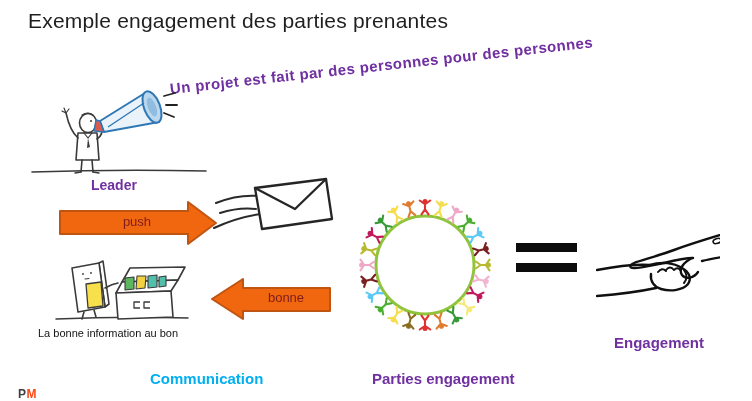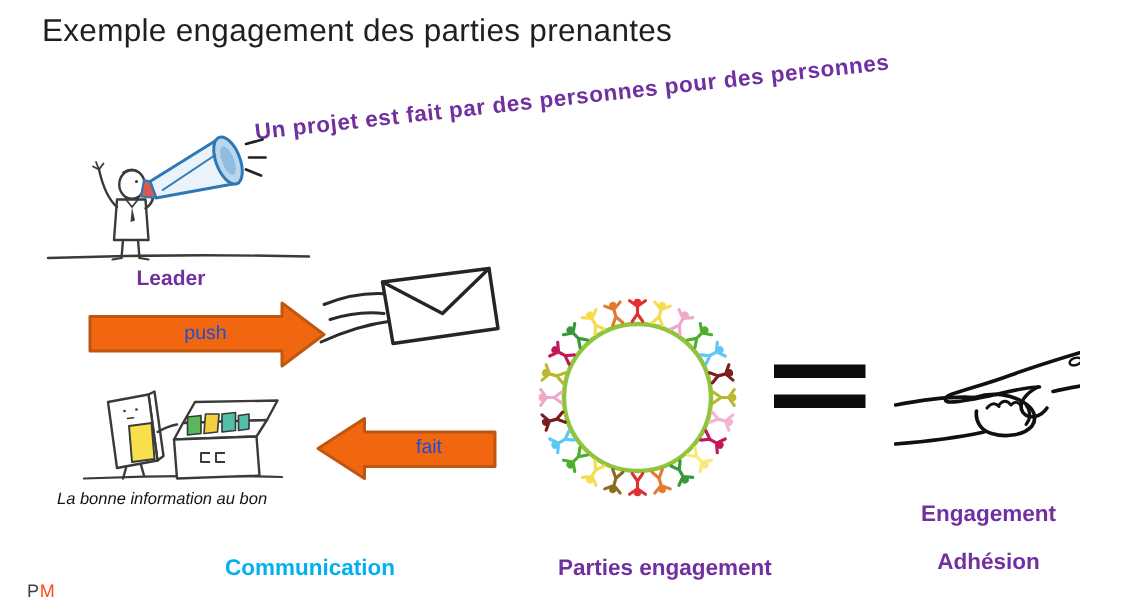--- a/index.html
+++ b/index.html
@@ -11,32 +11,32 @@
   .title{
     left:28px; top:9px; font-size:21px; color:#1f1f1f; letter-spacing:.2px;
   }
   .tagline{
     left:170px; top:80px; width:450px; font-size:15px; font-weight:bold;
     color:var(--purple); letter-spacing:.4px;
     transform:rotate(-6.3deg); transform-origin:left center; white-space:nowrap;
   }
   .purple-label{ color:var(--purple); font-weight:bold; font-size:15px; white-space:nowrap;}
   .leader-label{ left:66px; top:177px; font-size:14px;padding-left:25px;}
-  .arrow-label{ color:#1d4ed8; font-size:13px; text-align:center; }
+  .arrow-label{ color:#7f1d1d; font-size:13px; text-align:center; }
   .push-label{ left:97px; top:214px; width:80px; }
   .pull-label{ left:246px; top:290px; width:80px; }
   .caption{
-    left:38px; top:327px; font-size:11px; font-style:italic; color:#141414; line-height:13px;
+    left:38px; top:327px; font-size:11px; color:#141414; line-height:13px;
   }
   .communication-label{ left:150px; top:370px; color:var(--cyan); font-weight:bold; font-size:15px; white-space:nowrap;}
   .stakeholders-label{ left:372px; top:370px; }
   .right-labels{ left:594px; top:334px; width:130px; text-align:center;}
   .right-labels .line2{ margin-top:15px; }
   .equals-bar{ left:516px; width:61px; height:9px; background:#0c0c0c; }
-  .logo{ left:18px; top:387px; font-size:12px; font-weight:normal; letter-spacing:.5px;}
+  .logo{ left:18px; top:387px; font-size:12px; font-weight:bold; letter-spacing:.5px;}
   .logo .p{ color:var(--logo-p);} .logo .m{ color:var(--logo-m);}
   svg{display:block;}
 </style>
 </head>
 <body>
 
 <div class="slide">
 
   <div class="abs title">Exemple engagement des parties prenantes</div>
 
@@ -117,21 +117,21 @@
     </g>
   </svg>
 
   <div class="abs caption">
     <div>La bonne information au bon</div>
   </div>
 
   <svg class="abs" style="left:206px;top:275px;" width="126" height="48" viewBox="0 0 126 48">
     <polygon points="6,24 37,4 37,13 124,13 124,36 37,36 37,44" style="fill:var(--arrow-fill); stroke:var(--arrow-stroke);" stroke-width="2" stroke-linejoin="round"></polygon>
   </svg>
-  <div class="abs arrow-label pull-label">fait</div>
+  <div class="abs arrow-label pull-label">bonne</div>
 
   <div class="abs purple-label communication-label" style="color:var(--cyan);">Communication</div>
 
   <svg class="abs" style="left:349px;top:189px;" width="152" height="152" viewBox="0 0 152 152">
     <circle cx="76" cy="76" r="49" fill="#ffffff" style="stroke:var(--ring-green);" stroke-width="3"></circle>
     <g>
         <g transform="translate(76.00,18.00) rotate(0.0)">
           <circle cx="0" cy="-5.4" r="2.5" fill="#E03131"></circle>
           <path d="M0,-2.9 L0,2.3 M-5.3,-6.5 L0,-2.8 L5.3,-6.5 M0,2.3 L-3.5,7.3 M0,2.3 L3.5,7.3" fill="none" stroke="#E03131" stroke-width="2.1" stroke-linecap="round" stroke-linejoin="round"></path>
         </g>
@@ -245,18 +245,17 @@
       <path d="M1,62 C22,58 40,56 54,57"></path>
       <path d="M1,88 C26,86 46,83 60,80"></path>
       <path d="M54,57 C66,53 78,55 86,60 C93,64 96,70 92,76 C87,82 75,84 65,81 C58,79 54,73 55,66"></path>
       <path d="M62,64 q4,-5 8,-1 M70,62 q4,-5 8,0 M78,62 q4,-4 7,1" stroke-width="2"></path>
       <path d="M88,62 q5,7 0,13" stroke-width="2"></path>
     </g>
   </svg>
 
   <div class="abs right-labels">
     <div class="purple-label">Engagement</div>
-    <div class="purple-label line2">Adhésion</div>
   </div>
 
   <div class="abs logo"><span class="p">P</span><span class="m">M</span></div>
 
 </div>
 
 </body></html>

